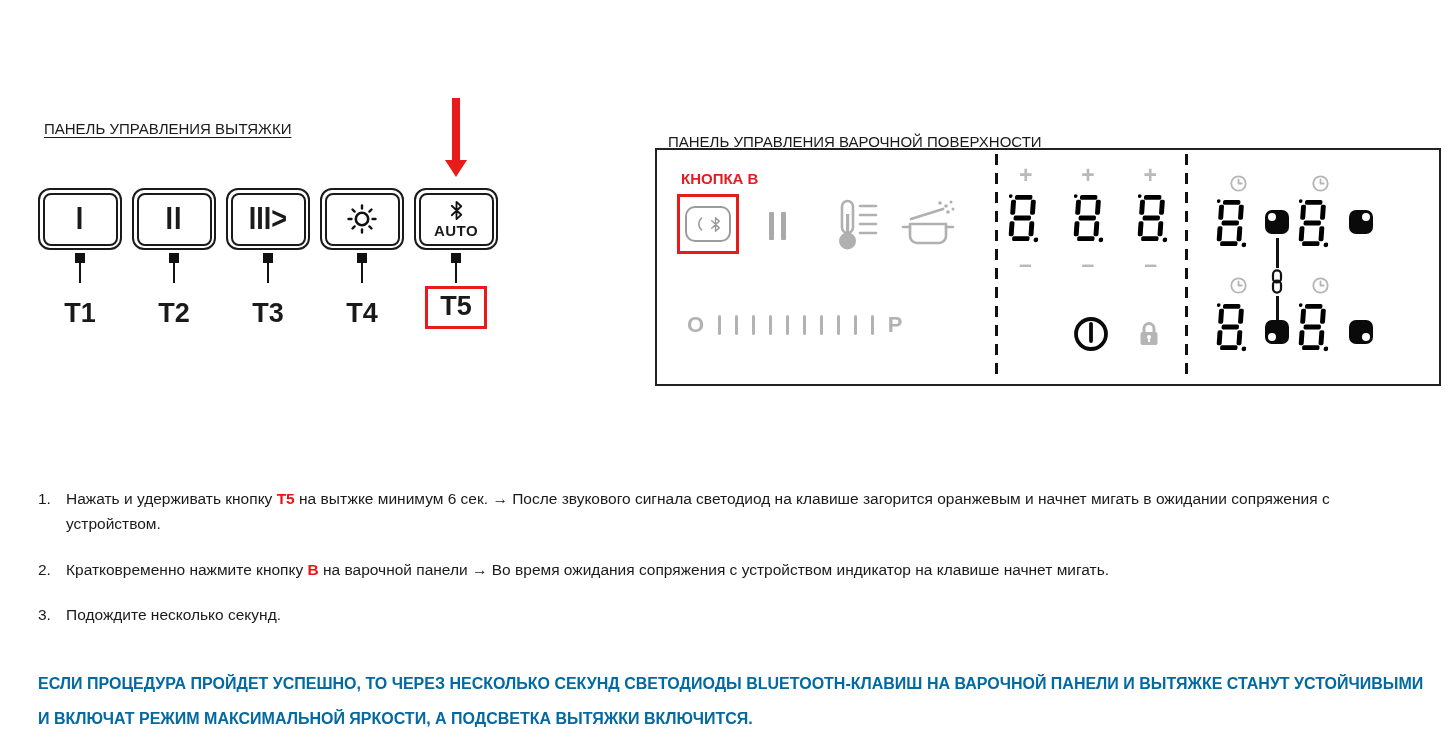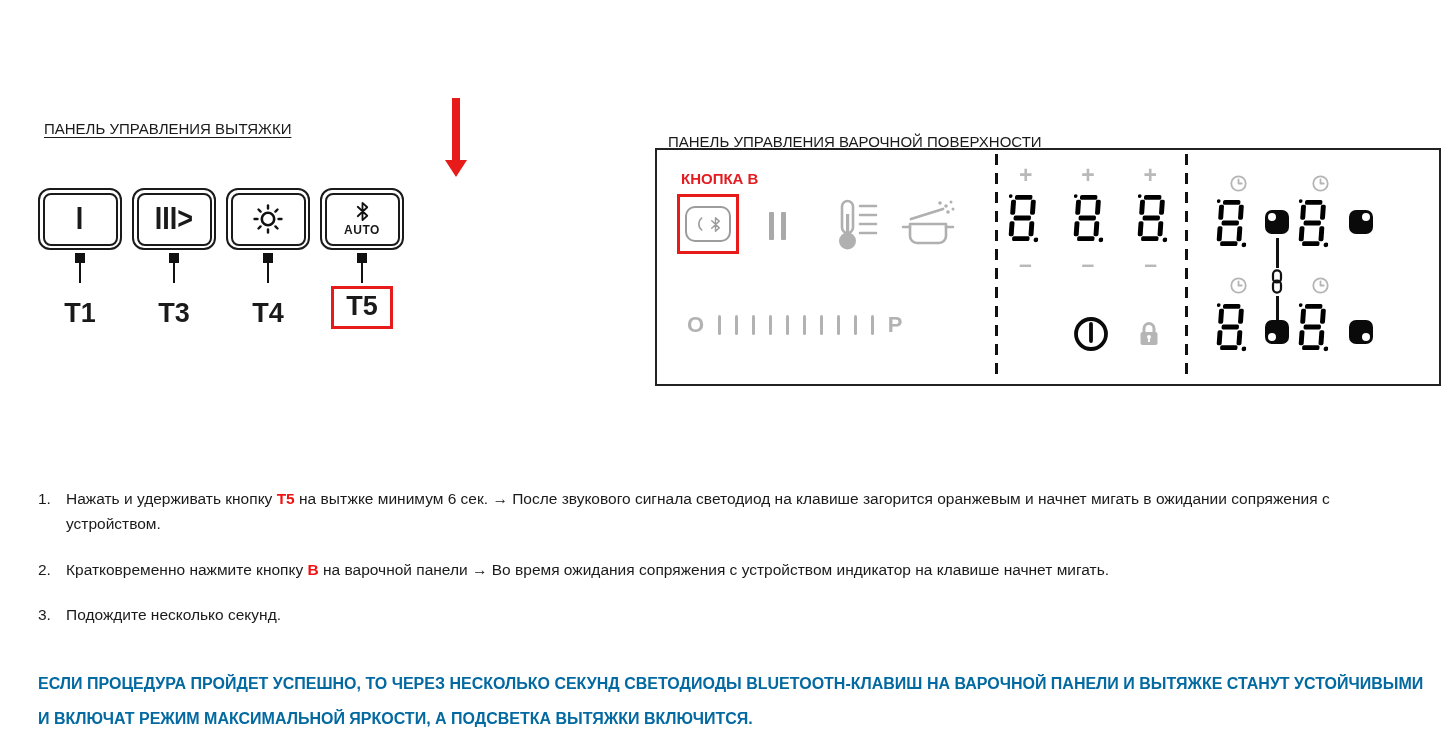--- a/index.html
+++ b/index.html
@@ -20,21 +20,21 @@
   .hood-row{left:38px;top:188px;display:flex;gap:10px;}
   .hood-group{width:84px;display:flex;flex-direction:column;align-items:center;}
   .hood-btn{position:relative;width:84px;height:62px;border:2.5px solid #1a1a1a;border-radius:12px;box-sizing:border-box;background:#fff;}
   .hood-btn .inner{position:absolute;inset:2.5px;border:2.2px solid #1a1a1a;border-radius:8px;
                    display:flex;flex-direction:column;align-items:center;justify-content:center;}
   .glyph{font-size:27px;font-weight:bold;letter-spacing:1px;line-height:1;transform:scaleY(1.15);}
   .sq{width:10px;height:10px;background:#111;margin-top:3px;}
   .stem{width:2.5px;height:20px;background:#111;}
   .t-label{height:46px;display:flex;align-items:flex-end;justify-content:center;font-size:27px;font-weight:bold;}
   .t-label.boxed span{border:3px solid #e81b1b;padding:2px 12px 4px 12px;}
-  .auto-txt{font-size:12px;font-weight:bold;letter-spacing:.5px;margin-top:1px;}
+  .auto-txt{font-size:15px;font-weight:bold;letter-spacing:.5px;margin-top:1px;}
 
   
   .arrow-shaft{left:452px;top:98px;width:8px;height:62px;background:#e81b1b;}
   .arrow-head{left:445px;top:160px;width:0;height:0;border-left:11px solid transparent;
               border-right:11px solid transparent;border-top:17px solid #e81b1b;}
 
   
   .hob-panel{left:655px;top:148px;width:786px;height:238px;border:2px solid #222;box-sizing:border-box;background:#fff;}
   .dash-v{position:absolute;top:4px;bottom:4px;width:3px;
           background:repeating-linear-gradient(180deg,#111 0 11px,transparent 11px 19px);}
@@ -111,20 +111,32 @@
             <span class="glyph">I</span>
           </div>
       </div>
       <div class="sq"></div>
       <div class="stem"></div>
       <div class="t-label">
           <span>T1</span>
         </div>
     </div>
 
+    <div class="hood-group">
+      <div class="hood-btn">
+        <div class="inner">
+            <span class="glyph">II</span>
+          </div>
+      </div>
+      <div class="sq"></div>
+      <div class="stem"></div>
+      <div class="t-label">
+          <span>T2</span>
+        </div>
+    </div>
 
     <div class="hood-group">
       <div class="hood-btn">
         <div class="inner">
             <span class="glyph" style="letter-spacing:0;">III&gt;</span>
           </div>
       </div>
       <div class="sq"></div>
       <div class="stem"></div>
       <div class="t-label">

